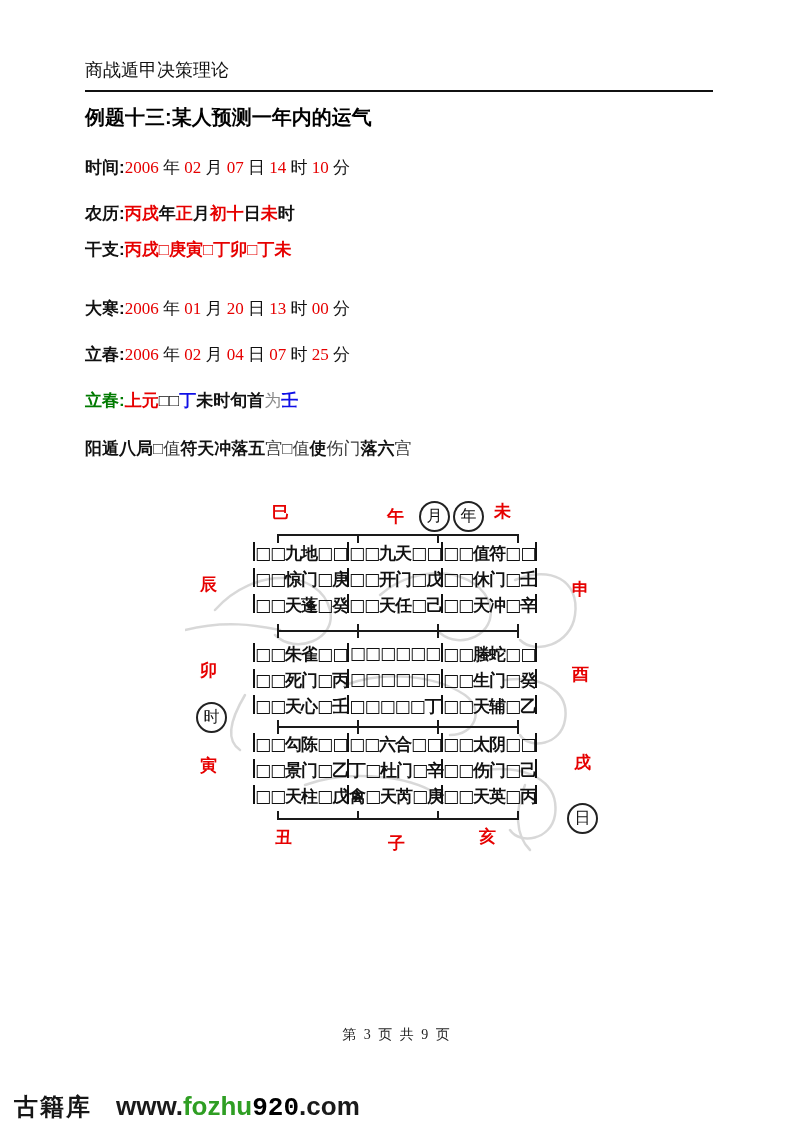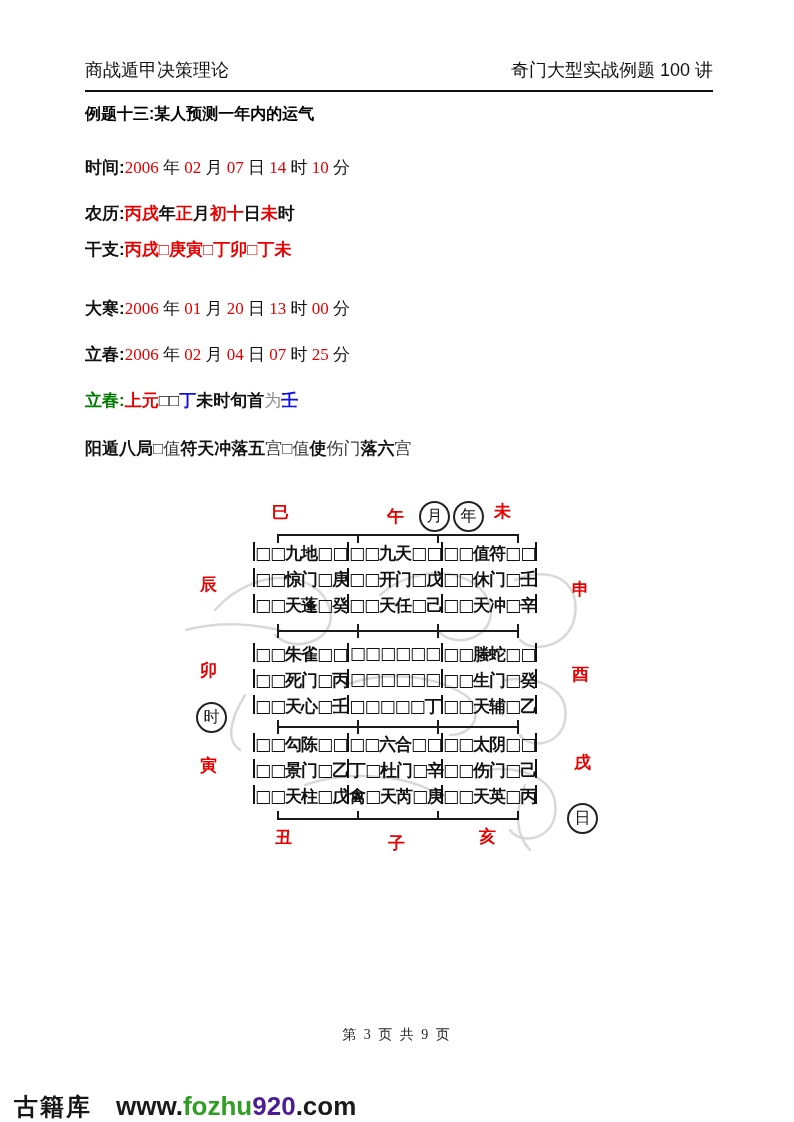--- a/index.html
+++ b/index.html
@@ -5,21 +5,21 @@
   html,body{margin:0;padding:0;background:#ffffff;}
   #page{position:relative;width:794px;height:1122px;background:#ffffff;overflow:hidden;
         font-family:"Liberation Serif",serif;}
 
   
   .hdr{position:absolute;left:85px;top:58px;width:628px;display:flex;justify-content:space-between;
        font-family:"Liberation Sans",sans-serif;font-size:18px;color:#111;}
   .hdr-rule{position:absolute;left:85px;top:90px;width:628px;height:2px;background:#111;}
 
   .doc-title{position:absolute;left:85px;top:104px;font-family:Liberation Sans, sans-serif;
-             font-weight:bold;font-size:16px;color:#000;white-space:nowrap;}
+             font-weight:bold;font-size:20px;color:#000;white-space:nowrap;}
 
   
   .iline{position:absolute;left:85px;font-size:17px;white-space:nowrap;line-height:22px;}
   .lbl{font-family:"Liberation Sans",sans-serif;font-weight:bold;color:#111;}
   .lbl-green{color:#007a00;}
   .val span{font-family:"Liberation Serif",serif;}
   .sans{font-family:"Liberation Sans",sans-serif !important;}
   .b{font-weight:bold;}
   .c-red{color:#e60000;}
   .c-blk{color:#111111;}
@@ -48,30 +48,29 @@
   .wm{position:absolute;left:185px;top:535px;pointer-events:none;}
 
   .footer-page{position:absolute;left:0;top:1026px;width:794px;text-align:center;
                font-size:14px;color:#1f1f1f;letter-spacing:2px;}
 
   .logo{position:absolute;left:14px;top:1074px;display:flex;align-items:baseline;
         font-family:"Liberation Sans",sans-serif;font-weight:bold;white-space:nowrap;}
   .logo .zh{font-size:24px;color:#161616;margin-right:24px;letter-spacing:2px;}
   .logo .u{font-size:26px;color:#1a1a1a;margin-top:17px;}
   .logo .g{font-size:26px;color:#2f9e23;}
-  .logo .r{font-size:26px;color:#4c1d95;}
+  .logo .r{font-size:26px;color:#000000;font-family:Liberation Mono, monospace;}
 </style>
 </head>
 <body>
 
 <div id="page">
 
   <div class="hdr">
     <span>商战遁甲决策理论</span>
-    <span>奇门大型实战例题 100 讲</span>
   </div>
   <div class="hdr-rule"></div>
 
   <div class="doc-title">例题十三:某人预测一年内的运气</div>
 
   <div class="iline" style="top:157px">
     <span class="lbl">时间:</span><span class="val"><span class="c-red">2006</span><span class="c-blk"> 年 </span><span class="c-red">02</span><span class="c-blk"> 月 </span><span class="c-red">07</span><span class="c-blk"> 日 </span><span class="c-red">14</span><span class="c-blk"> 时 </span><span class="c-red">10</span><span class="c-blk"> 分</span></span>
   </div>
 
   <div class="iline" style="top:203px">

